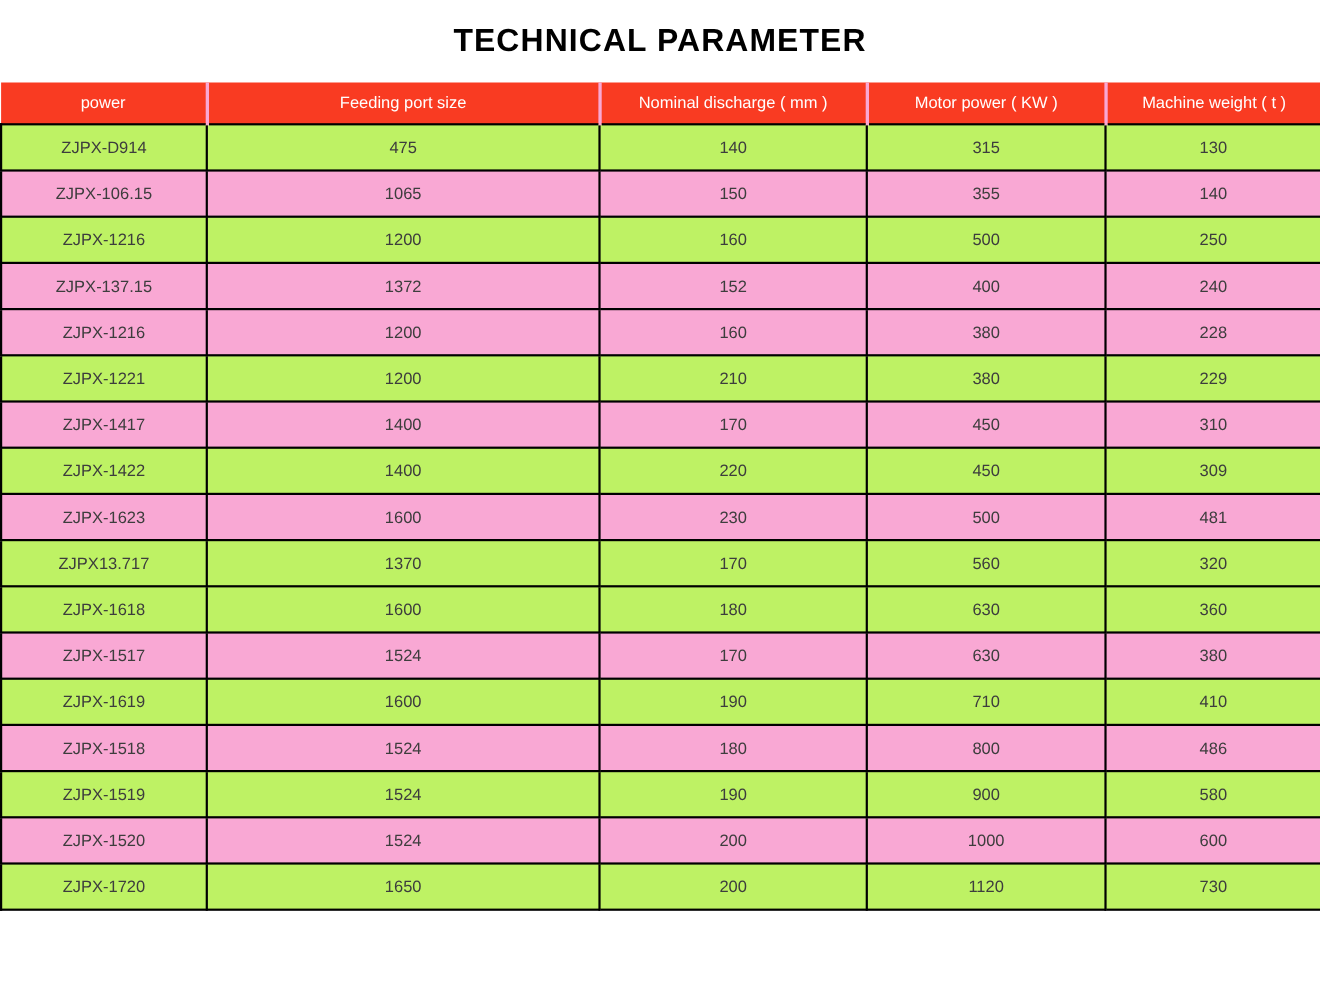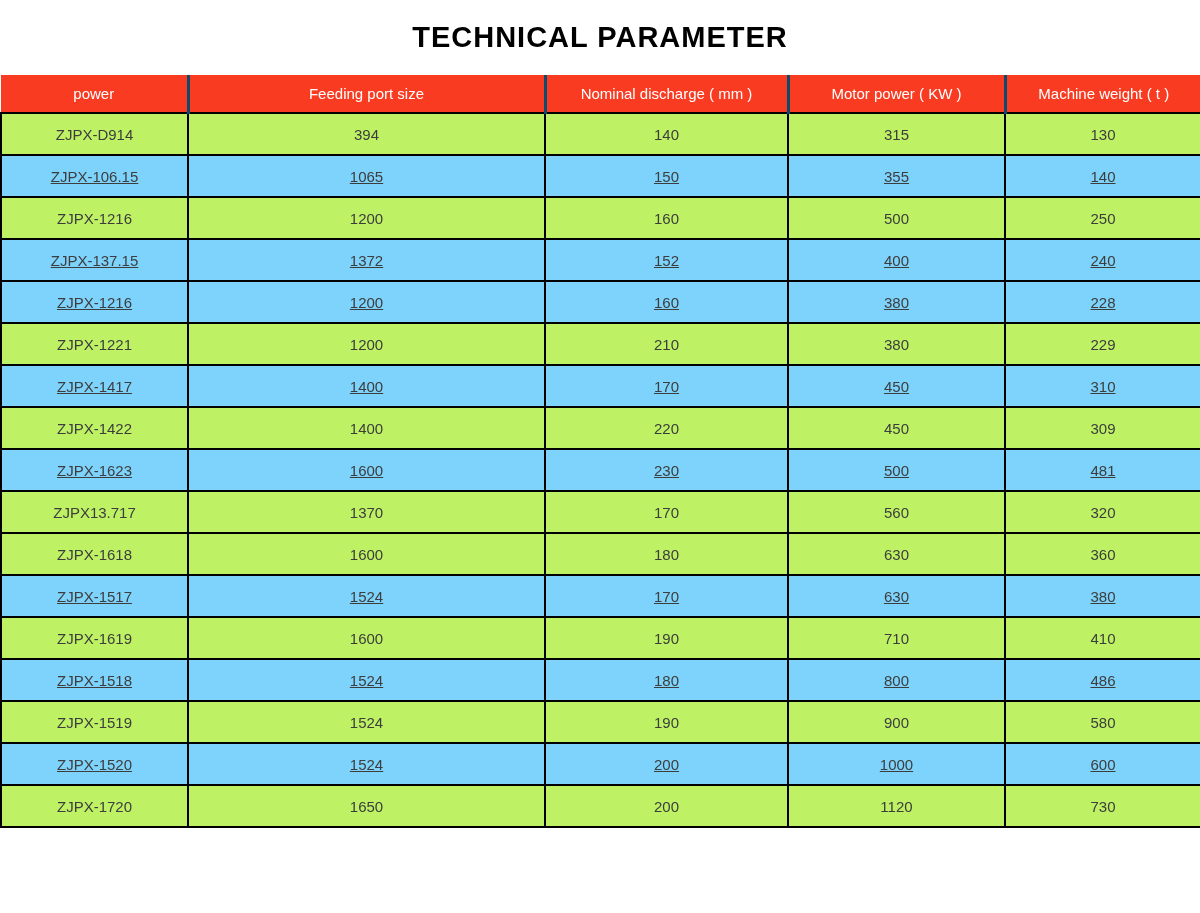--- a/index.html
+++ b/index.html
@@ -41,36 +41,36 @@
   table.spec-table col.c4 { width: 217px; }
   table.spec-table col.c5 { width: 196px; }
   table.spec-table th {
     background: #f93b22;
     color: #ffffff;
     font-weight: 400;
     height: 38px;
     text-align: center;
     vertical-align: middle;
     border: none;
-    border-left: 3px solid #0c4a6e;
+    border-left: 3px solid #f9a8d4;
     padding: 0 4px;
   }
   table.spec-table th:first-child {
     border-left: none;
   }
   table.spec-table td {
     height: 42px;
     text-align: center;
     vertical-align: middle;
     border: 2px solid #000000;
     color: #3d3d3d;
     padding: 0 4px;
   }
   table.spec-table tr.row-gray td { background: #bef264; }
-  table.spec-table tr.row-white td { background: #7dd3fc; text-decoration: underline; }
+  table.spec-table tr.row-white td { background: #f9a8d4; }
 </style>
 </head>
 <body>
 
 <div class="page">
   <div class="title-bar">
     <span class="page-title">TECHNICAL PARAMETER</span>
   </div>
 
   <table class="spec-table">
@@ -86,21 +86,21 @@
           <th>power</th>
           <th>Feeding port size</th>
           <th>Nominal discharge ( mm )</th>
           <th>Motor power ( KW )</th>
           <th>Machine weight ( t )</th>
         </tr>
     </thead>
     <tbody>
         <tr class="row-gray">
           <td>ZJPX-D914</td>
-          <td>394</td>
+          <td>475</td>
           <td>140</td>
           <td>315</td>
           <td>130</td>
         </tr>
         <tr class="row-white">
           <td>ZJPX-106.15</td>
           <td>1065</td>
           <td>150</td>
           <td>355</td>
           <td>140</td>

